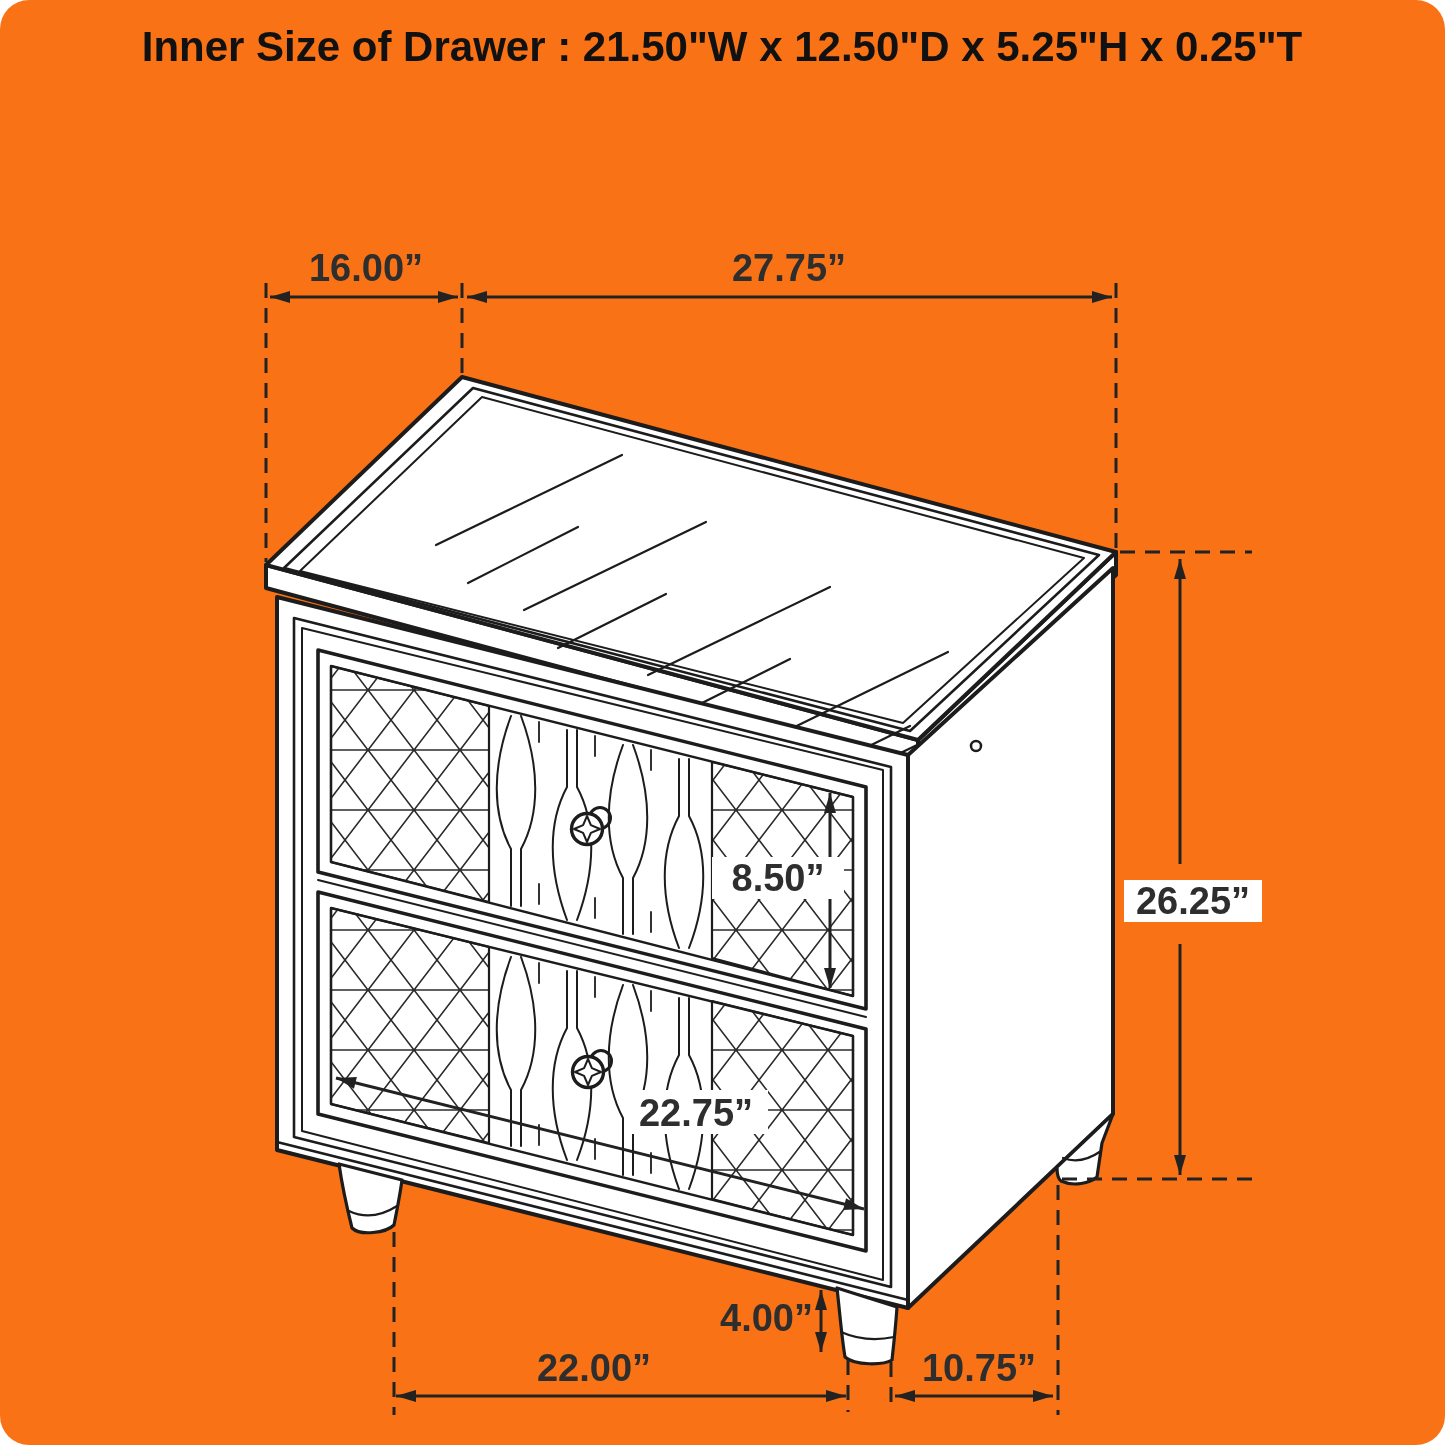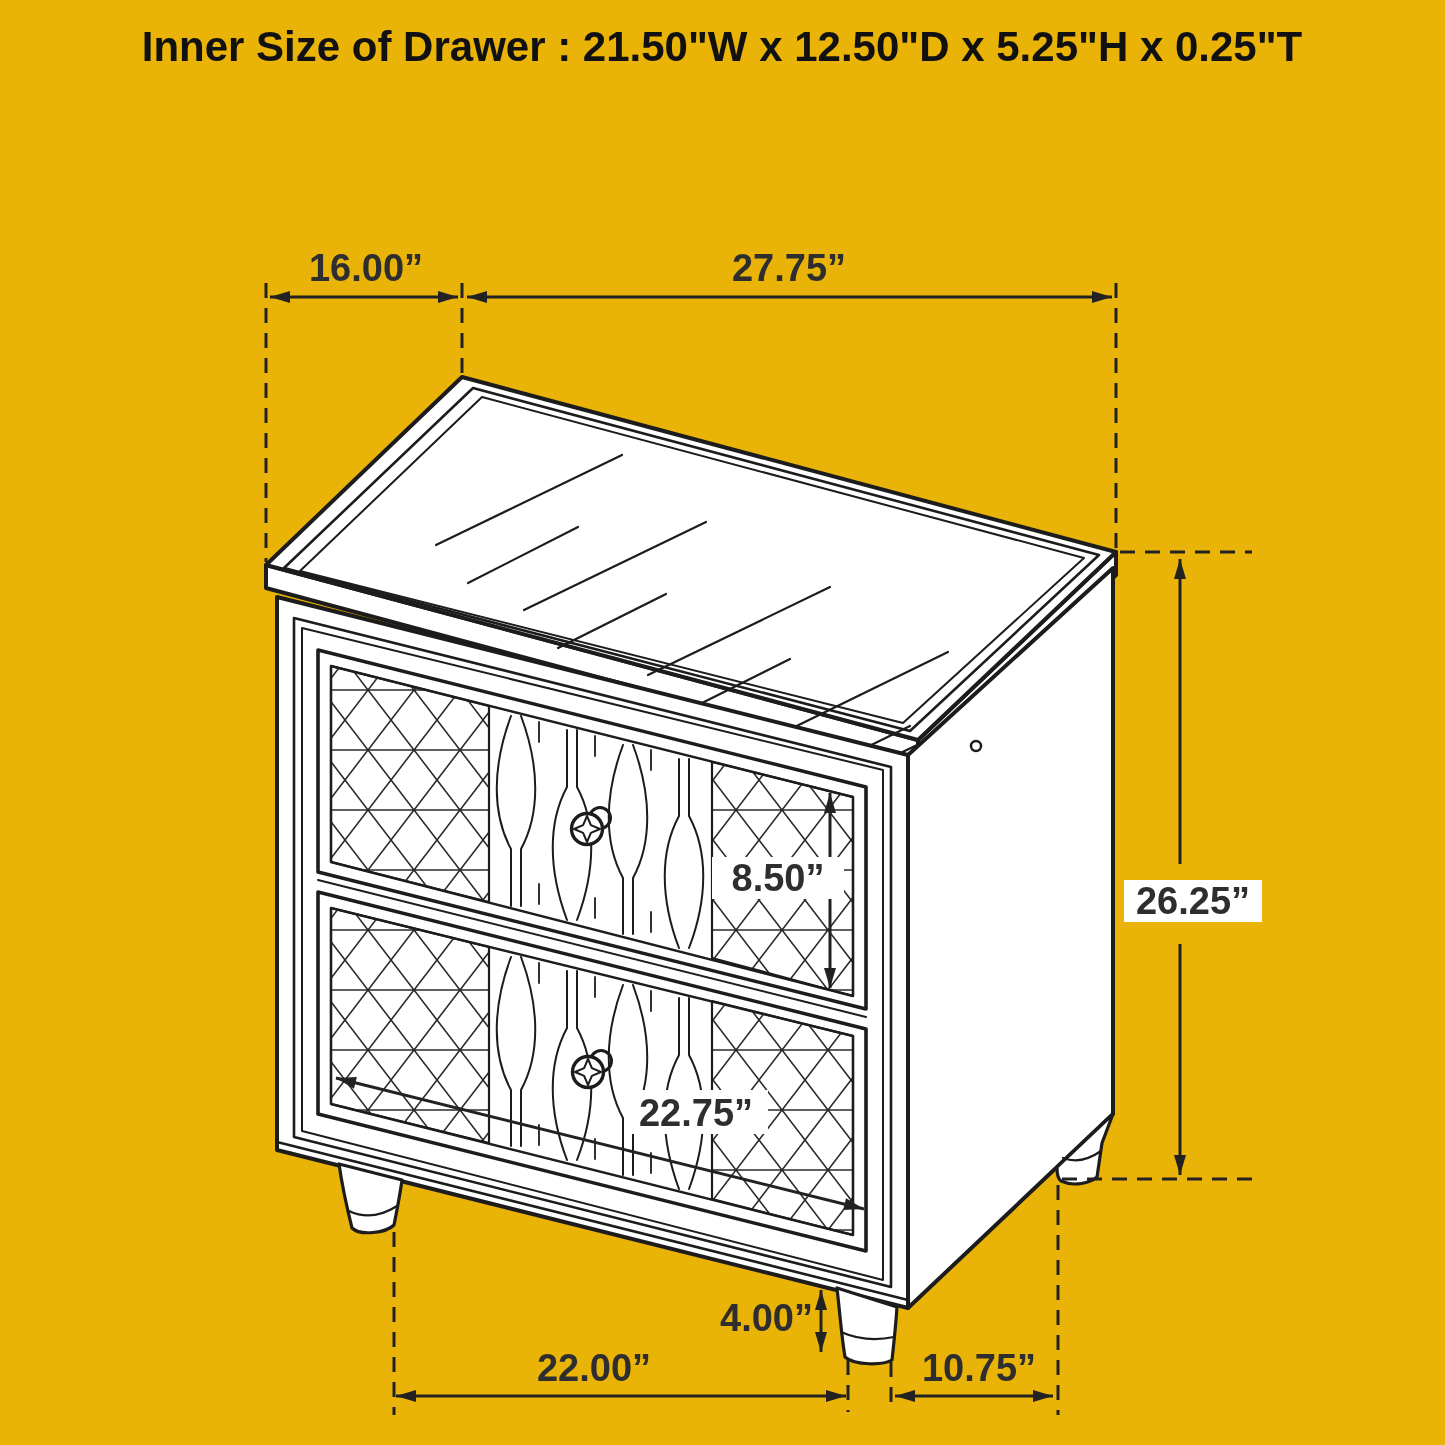--- a/index.html
+++ b/index.html
@@ -1,21 +1,22 @@
 <!DOCTYPE html>
 <html><head>
 <meta charset="utf-8">
 <style>
   html,body{margin:0;padding:0;background:#ffffff;}
   .canvas{
     position:relative;
     width:1445px;height:1445px;
-    background:#eab308;
+    background:#f97316;
     font-family:"Liberation Sans", sans-serif;
     overflow:hidden;
+    border-radius:29px;
   }
   svg{position:absolute;left:0;top:0;}
   .dim-label{
     font-family:"Liberation Sans", sans-serif;
     font-weight:bold;
     font-size:38px;
     fill:#2e2e2e;
   }
   .title-label{
     font-family:"Liberation Sans", sans-serif;

